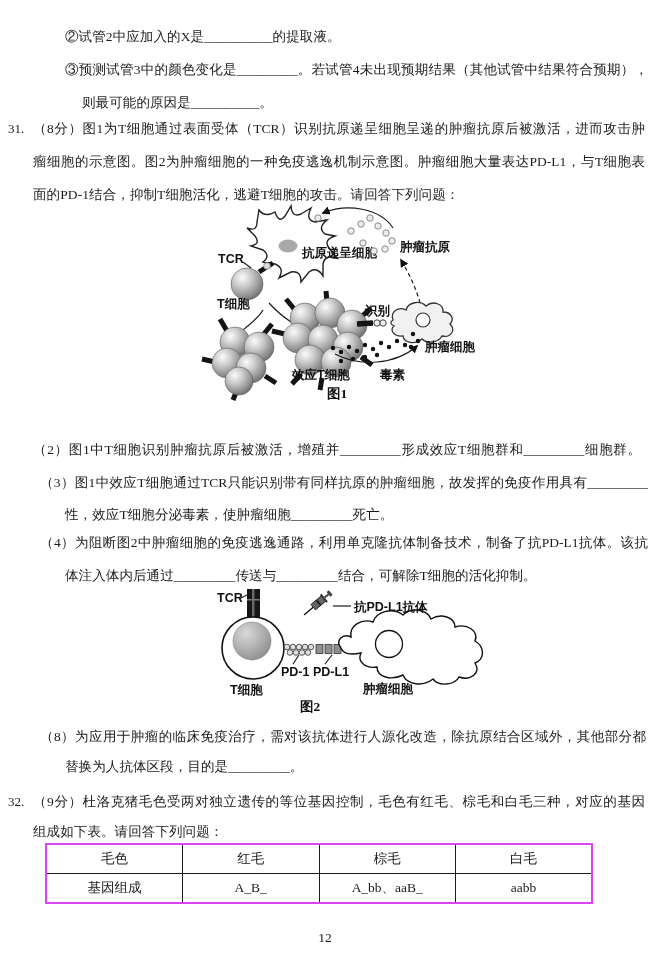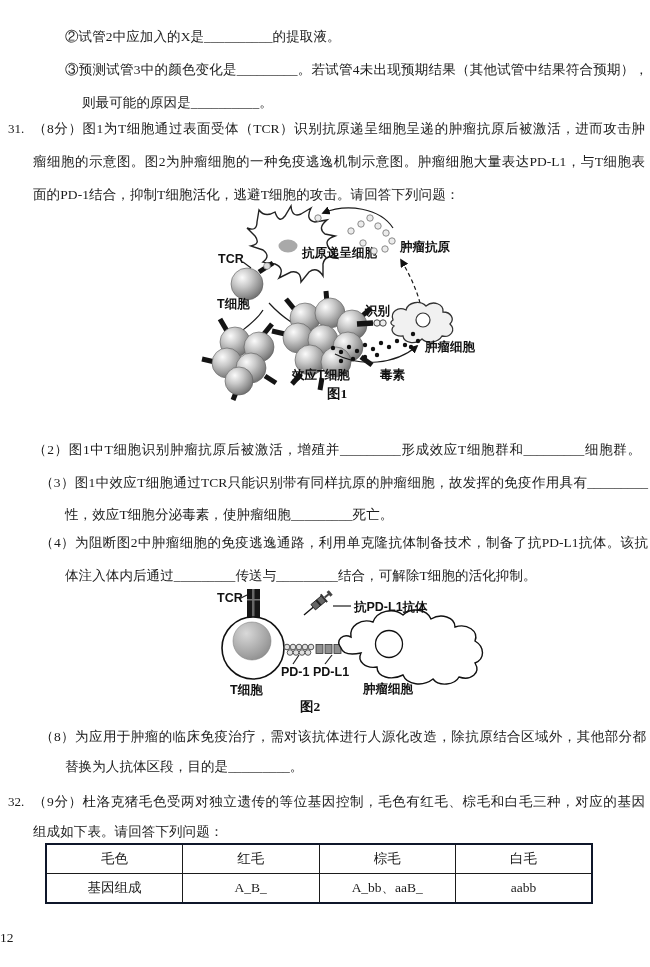--- a/index.html
+++ b/index.html
@@ -7,31 +7,31 @@
     position:relative; width:650px; height:967px; margin:0 auto;
     background:#ffffff; overflow:hidden;
     font-family:"Liberation Serif", serif; color:#1b1b1b;
   }
   .ln {
     position:absolute; white-space:nowrap;
     font-size:13.5px; line-height:19px; letter-spacing:0.1px;
   }
   .just { text-align:justify; text-align-last:justify; letter-spacing:0; }
   .qnum { position:absolute; font-size:13px; line-height:19px; }
-  .pagenum { position:absolute; left:0; width:650px; text-align:left;
+  .pagenum { position:absolute; left:0; width:650px; text-align:center;
     top:930px; font-size:13.5px; }
   .fig { position:absolute; }
   .flabel { font-family:"Liberation Sans", sans-serif; font-weight:bold;
     font-size:12.5px; fill:#111; }
   .fcap { font-family:"Liberation Serif", serif; font-weight:bold;
     font-size:13.5px; fill:#111; }
   .gtable {
     position:absolute; left:45px; top:843px; width:548px;
     border-collapse:collapse; table-layout:fixed;
-    border:2px solid #0f172a;
+    border:2px solid #d946ef;
   }
   .gtable td {
     border:1.5px solid #1b1b1b; height:28px; padding:0;
     text-align:center; vertical-align:middle; font-size:13.5px; color:#1b1b1b;
   }
   .thin  { stroke:#1b1b1b; stroke-width:1.2; fill:none; }
   .rod   { stroke:#141414; stroke-width:5; }
   .dashl { stroke:#1b1b1b; stroke-width:1.2; fill:none; stroke-dasharray:4 3; }
 </style>
 </head>

